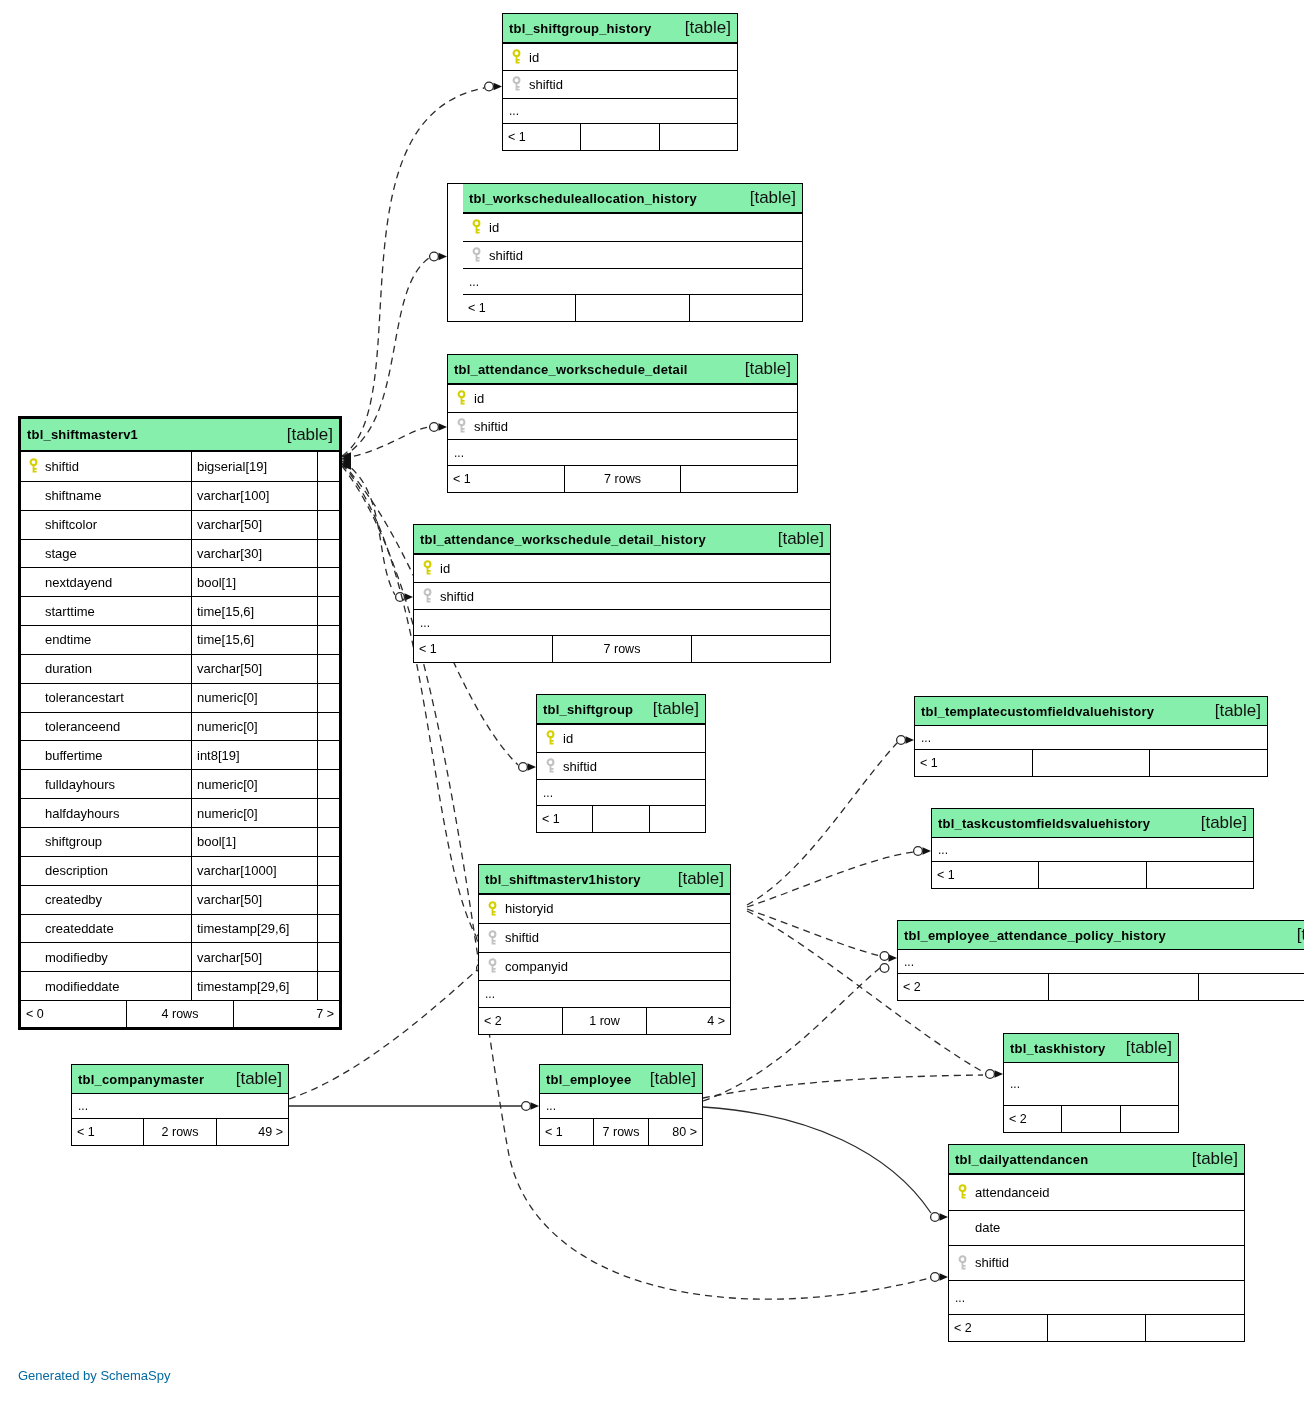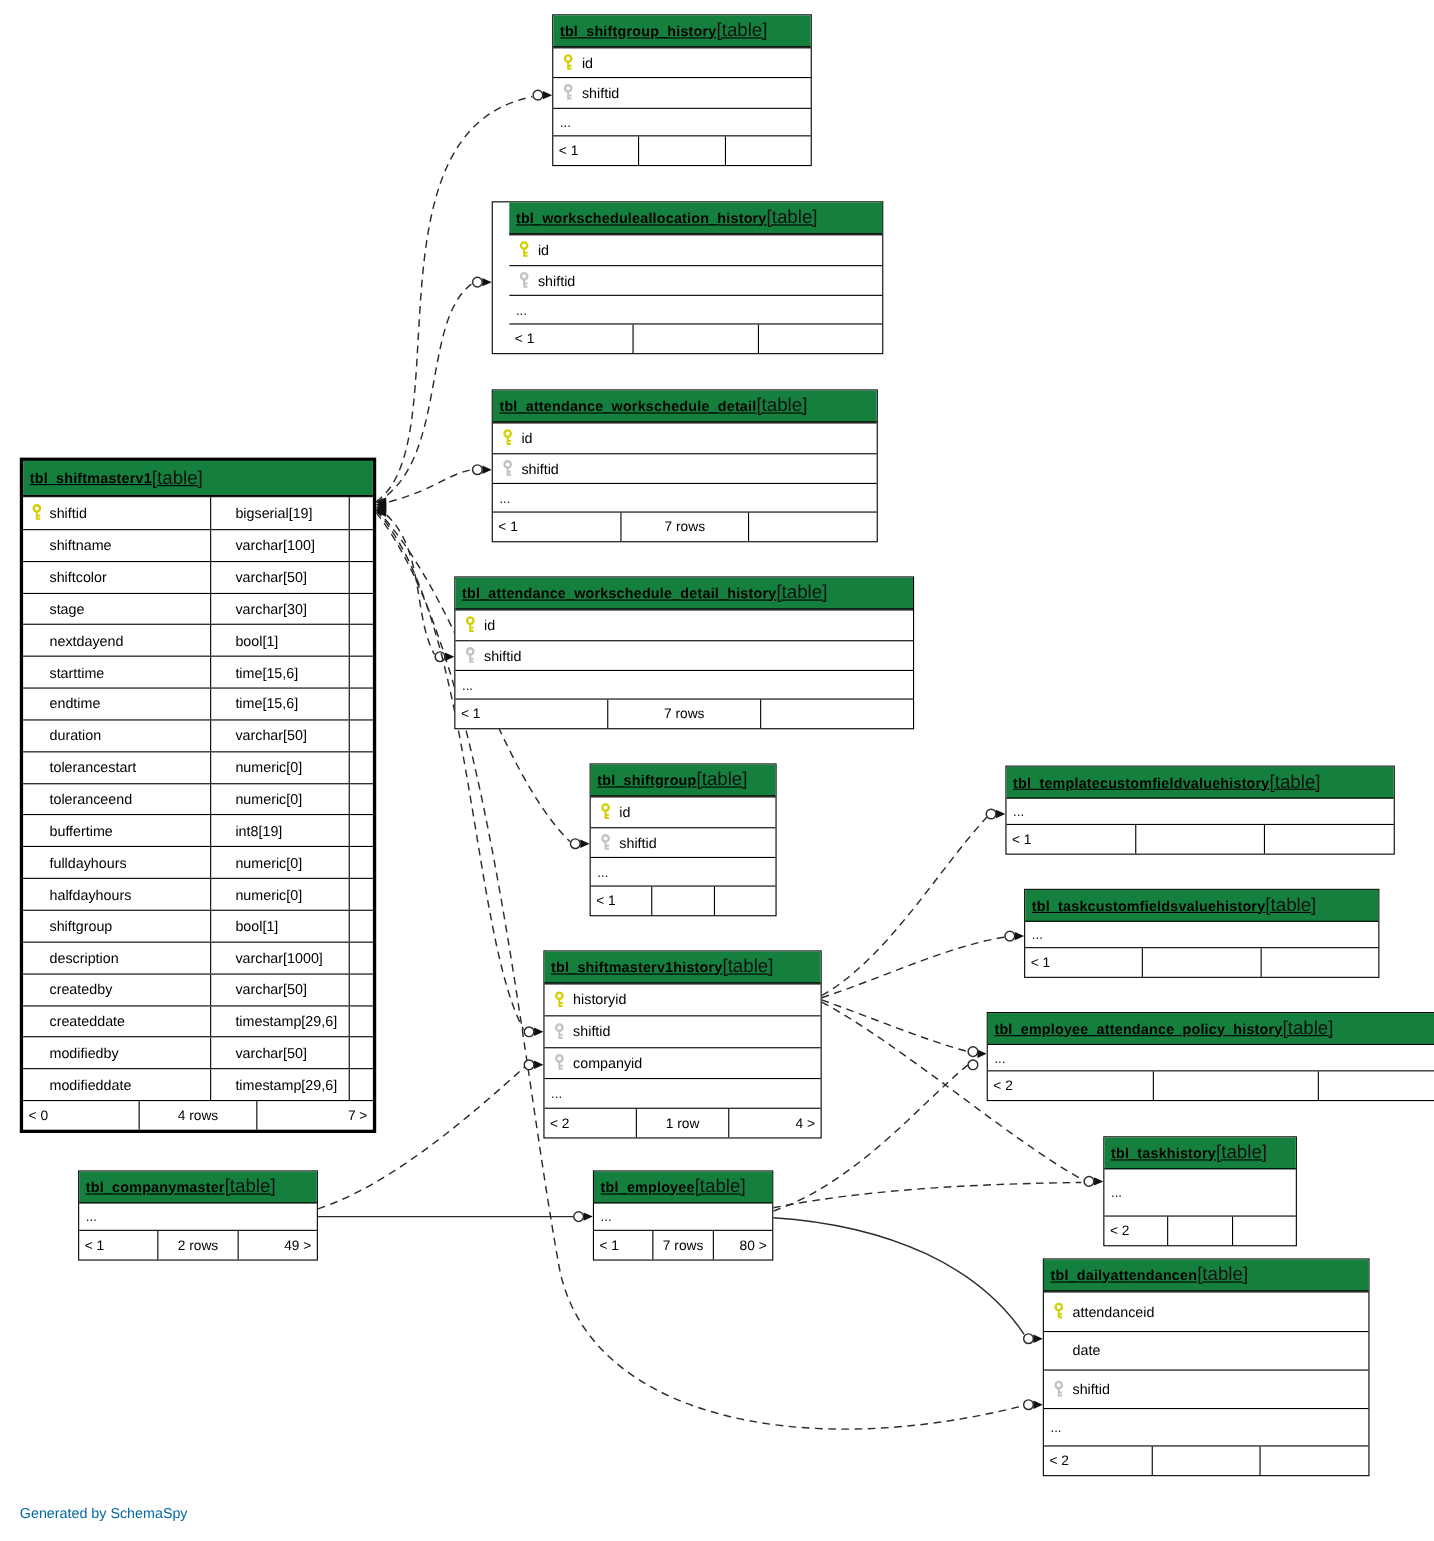--- a/index.html
+++ b/index.html
@@ -7,34 +7,34 @@
     position:relative;width:1304px;height:1401px;background:#fff;overflow:hidden;
     font-family:"Liberation Sans","DejaVu Sans",sans-serif;color:#000;
   }
   #edges{position:absolute;left:0;top:0;z-index:0;pointer-events:none;}
   .tbl{
     position:absolute;z-index:1;background:#fff;border:1.5px solid #000;
     display:flex;flex-direction:column;box-sizing:border-box;
   }
   .tbl.emph{border-width:3px;}
   .thead{
-    background:#15803d;border-bottom:1.5px solid #000;display:flex;
-    align-items:center;padding:0 6px;flex:0 0 28px;text-decoration:underline;
+    background:#86efac;border-bottom:1.5px solid #000;display:flex;
+    align-items:center;justify-content:space-between;padding:0 6px;flex:0 0 28px;
   }
   .emph .thead{flex:0 0 31px;}
   .tname{font-weight:bold;font-size:13px;letter-spacing:.2px;}
   .ttag{font-size:17px;color:#111;}
   .trow{display:flex;align-items:center;flex:1 1 auto;border-top:1px solid #000;min-height:0;}
   .trow:first-of-type{border-top:none;}
   .icell{flex:0 0 26px;display:flex;align-items:center;justify-content:center;}
   .ncell{font-size:13px;}
   .maincell1{flex:0 0 170px;display:flex;align-items:center;box-sizing:border-box;}
   .maincell1 .icell{flex:0 0 24px;}
   .maincell1 .pad{flex:0 0 24px;}
-  .maincell2{flex:0 0 126px;border-left:1px solid #000;align-self:stretch;display:flex;align-items:center;padding-left:22px;font-size:13px;box-sizing:border-box;}
+  .maincell2{flex:0 0 126px;border-left:1px solid #000;align-self:stretch;display:flex;align-items:center;padding-left:5px;font-size:13px;box-sizing:border-box;}
   .maincell3{flex:1 1 auto;border-left:1px solid #000;align-self:stretch;}
   .erow{flex:0 0 24px;display:flex;align-items:center;border-top:1px solid #000;padding-left:6px;font-size:12px;color:#111;}
   .tfoot{flex:0 0 26px;border-top:1.5px solid #000;display:flex;font-size:12.5px;}
   .fc{flex:1 1 0;display:flex;align-items:center;padding:0 5px;box-sizing:border-box;}
   .fc.c2,.fc.c3{border-left:1px solid #000;}
   .fc.c1{justify-content:flex-start;}
   .fc.c2{justify-content:center;}
   .fc.c3{justify-content:flex-end;}
   #gennote{position:absolute;left:18px;top:1368px;font-size:13px;color:#0369a1;z-index:1;}
 </style>
@@ -440,21 +440,21 @@
           </div>
           <span class="ncell">shiftid</span>
         </div>
         <div class="erow" style="flex: 1 1 auto;">...</div>
         <div class="tfoot">
           <div class="fc c1">&lt; 1</div>
           <div class="fc c2"></div>
           <div class="fc c3"></div>
         </div>
       </div>
-      <div class="tbl" style="left: 494px; top: 864px; width: 253px; height: 171px;">
+      <div class="tbl" style="left: 478px; top: 864px; width: 253px; height: 171px;">
         <div class="thead">
           <span class="tname">tbl_shiftmasterv1history</span>
           <span class="ttag">[table]</span>
         </div>
         <div class="trow">
           <div class="icell">
             <svg width="11" height="16" viewBox="0 0 11 16">
               <circle cx="5.5" cy="4.2" r="2.9" fill="none" stroke="#d4cf00" stroke-width="2.1"></circle>
               <path d="M5.5 7.2 V14.5 M5.5 10.8 H8.6 M5.5 13.6 H8.6" stroke="#d4cf00" stroke-width="1.8" fill="none"></path>
             </svg>

